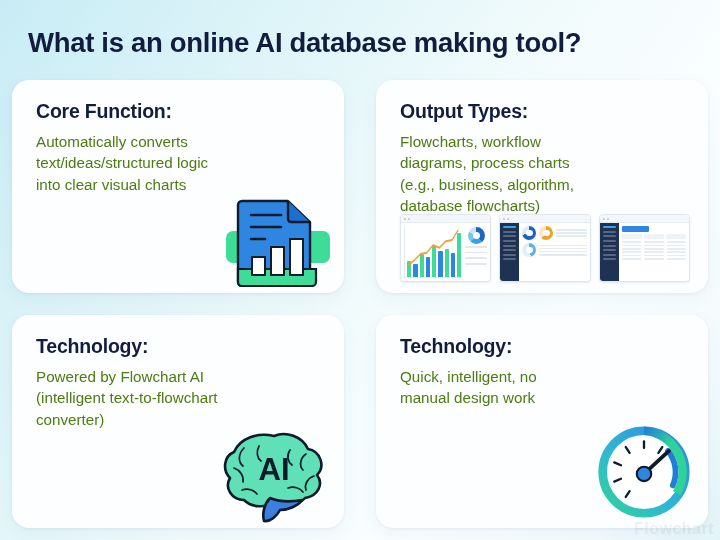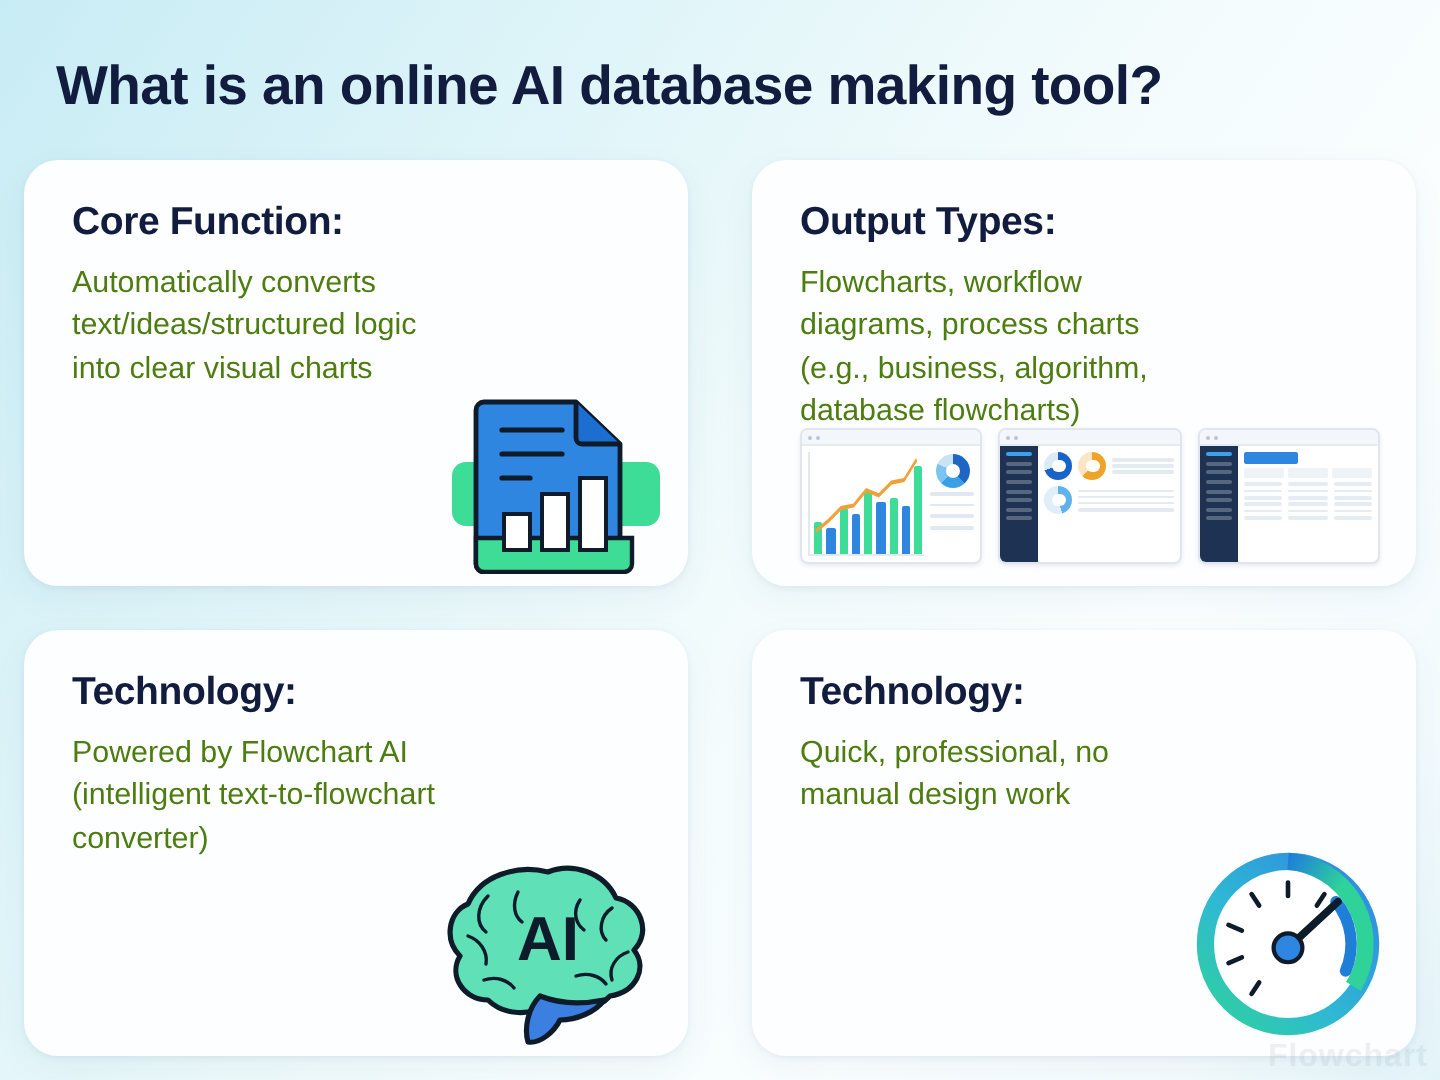--- a/index.html
+++ b/index.html
@@ -337,21 +337,21 @@
           <path d="M96 48 C90 50 86 56 88 62"></path>
           <path d="M72 22 C68 28 70 34 74 37"></path>
           <path d="M70 60 C76 58 82 60 85 64"></path>
         </g>
         <text x="56" y="52" text-anchor="middle" font-family="Liberation Sans, sans-serif" font-size="31" font-weight="700" fill="#0d1b2a">AI</text>
       </svg>
     </div>
 
     <div class="card">
       <h2 class="card-title">Technology:</h2>
-      <p class="card-body">Quick, professional, no
+      <p class="card-body">Quick, intelligent, no
 manual design work</p>
 
       <svg class="art art-gauge" viewBox="0 0 100 100">
         <defs>
           <linearGradient id="gaugeRing" x1="0" y1="1" x2="1" y2="0">
             <stop offset="0%" stop-color="#2fd39a"></stop>
             <stop offset="42%" stop-color="#2fb8d4"></stop>
             <stop offset="100%" stop-color="#2f86e0"></stop>
           </linearGradient>
           <linearGradient id="gaugeRing2" x1="1" y1="1" x2="0" y2="0">

